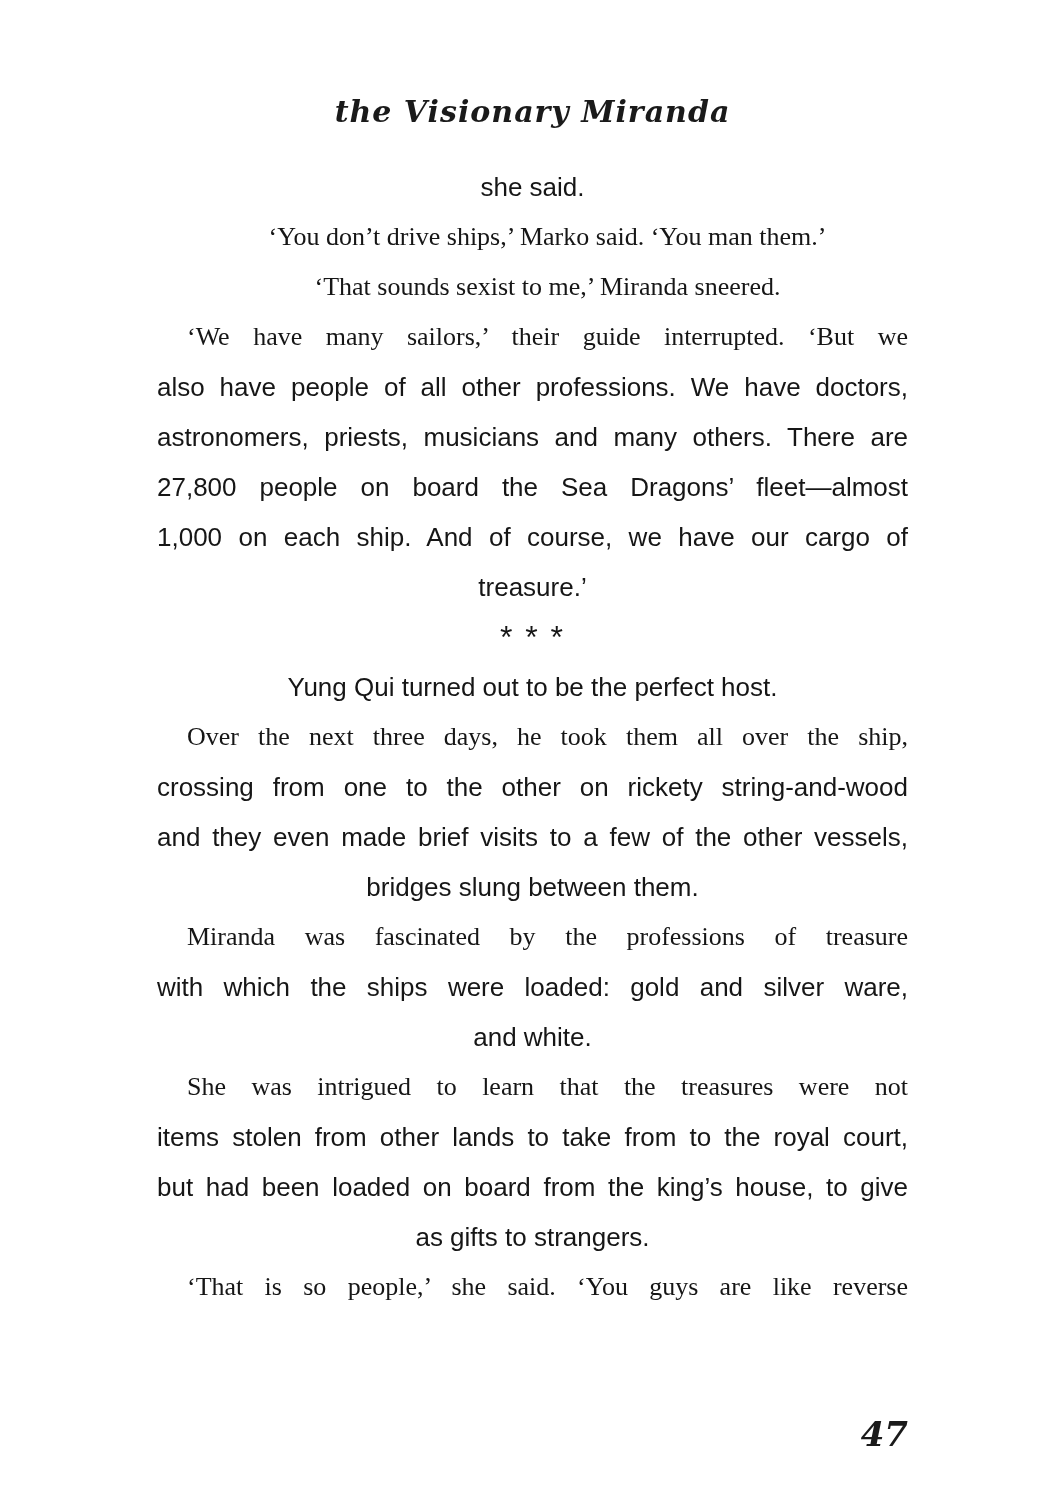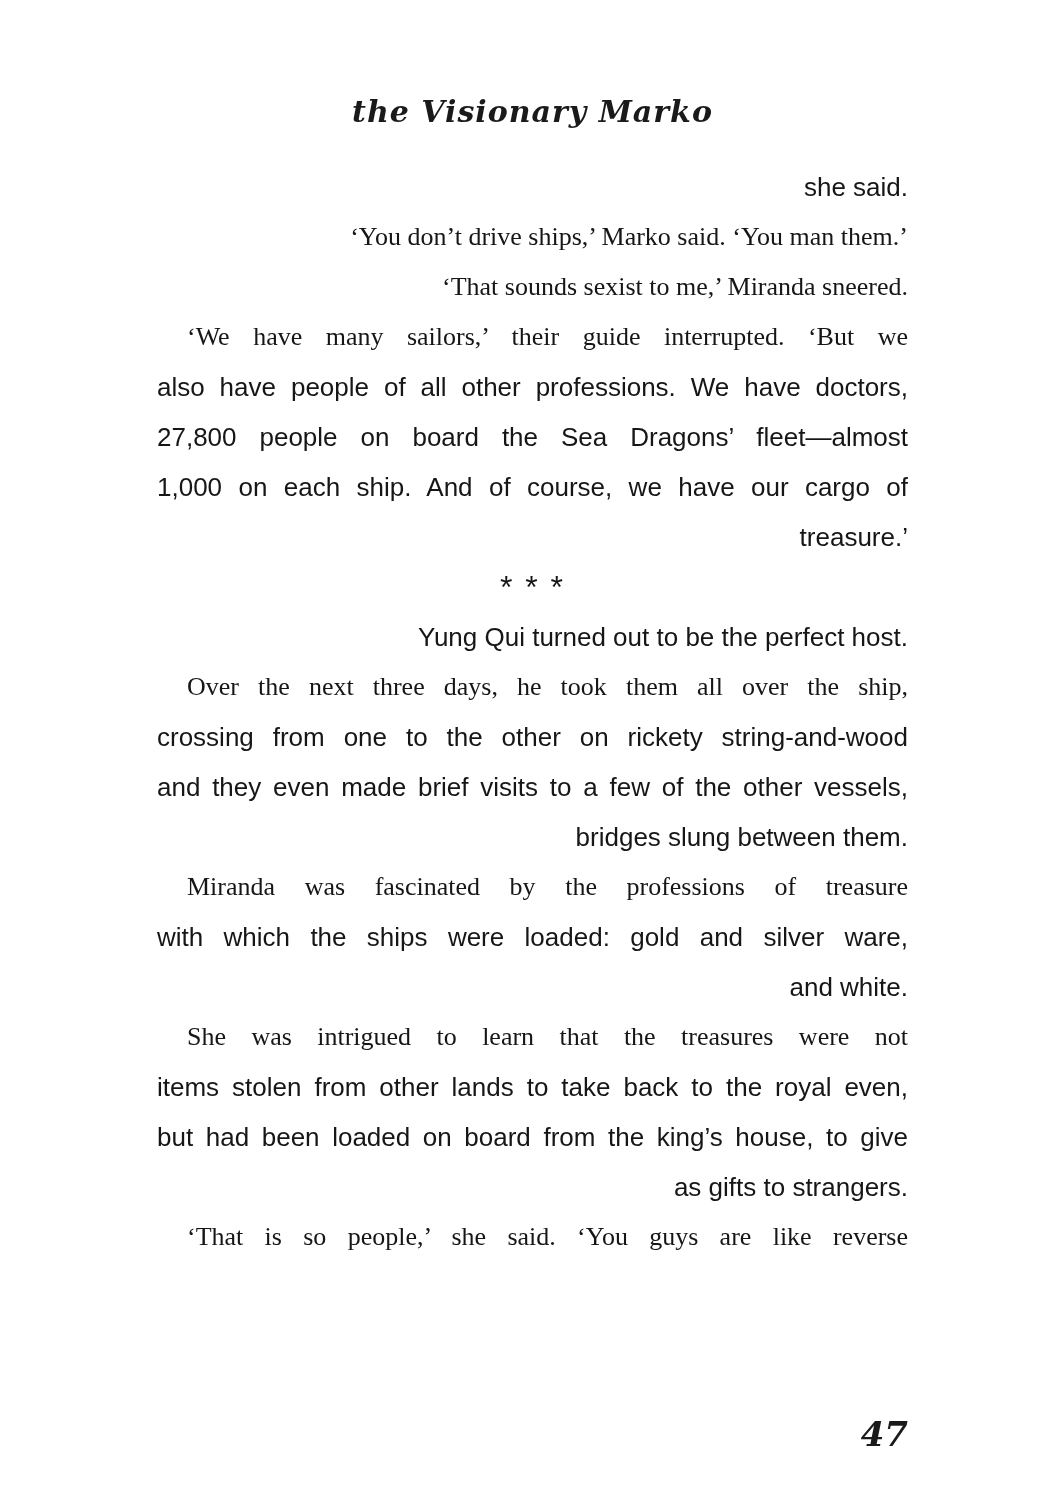--- a/index.html
+++ b/index.html
@@ -40,21 +40,21 @@
   }
   .line {
     height: 50px;
     overflow: visible;
   }
   .line.justify {
     text-align: justify;
     text-align-last: justify;
   }
   .line.left {
-    text-align: right;
+    text-align: center;
   }
   .line.center {
     text-align: center;
     font-size: 32px;
     letter-spacing: 2px;
   }
   .line.indent {
     text-indent: 30px;
     font-family: Liberation Serif, serif;
   }
@@ -69,41 +69,42 @@
     font-weight: bold;
     font-size: 34px;
     color: #1a1a1a;
     margin-top: 24px;
   }
 </style>
 </head>
 <body>
 
 <div class="page">
-  <div class="running-head">the Visionary Marko</div>
+  <div class="running-head">the Visionary Miranda</div>
 
   <div class="body-text">
       <div class="line left">she said.</div>
       <div class="line left indent">‘You don’t drive ships,’ Marko said. ‘You man them.’</div>
       <div class="line left indent">‘That sounds sexist to me,’ Miranda sneered.</div>
       <div class="line justify indent">‘We have many sailors,’ their guide interrupted. ‘But we</div>
       <div class="line justify">also have people of all other professions. We have doctors,</div>
+      <div class="line justify">astronomers, priests, musicians and many others. There are</div>
       <div class="line justify">27,800 people on board the Sea Dragons’ fleet—almost</div>
       <div class="line justify">1,000 on each ship. And of course, we have our cargo of</div>
       <div class="line left">treasure.’</div>
       <div class="line center">* * *</div>
       <div class="line left">Yung Qui turned out to be the perfect host.</div>
       <div class="line justify indent">Over the next three days, he took them all over the ship,</div>
       <div class="line justify">crossing from one to the other on rickety string-and-wood</div>
       <div class="line justify">and they even made brief visits to a few of the other vessels,</div>
       <div class="line left">bridges slung between them.</div>
       <div class="line justify indent">Miranda was fascinated by the professions of treasure</div>
       <div class="line justify">with which the ships were loaded: gold and silver ware,</div>
       <div class="line left">and white.</div>
       <div class="line justify indent">She was intrigued to learn that the treasures were not</div>
-      <div class="line justify">items stolen from other lands to take back to the royal even,</div>
+      <div class="line justify">items stolen from other lands to take from to the royal court,</div>
       <div class="line justify">but had been loaded on board from the king’s house, to give</div>
       <div class="line left">as gifts to strangers.</div>
       <div class="line justify indent">‘That is so people,’ she said. ‘You guys are like reverse</div>
     </div>
 
   <div class="page-number">47</div>
 </div>
 
 </body></html>

